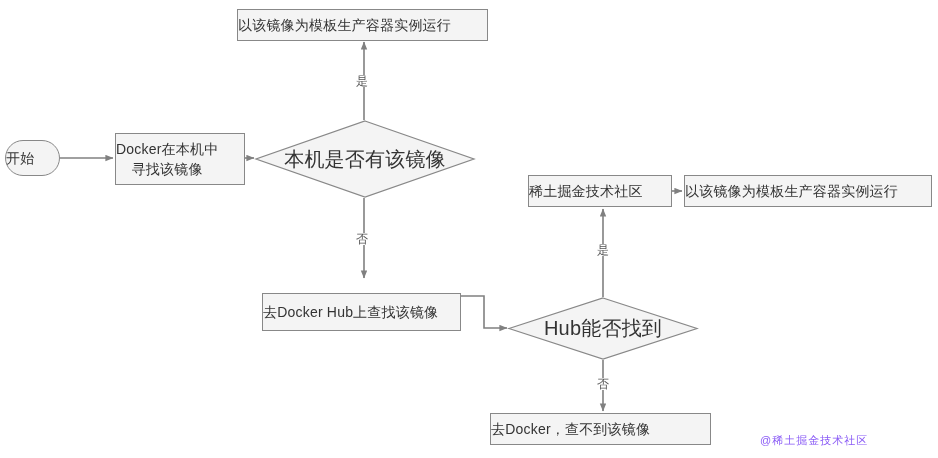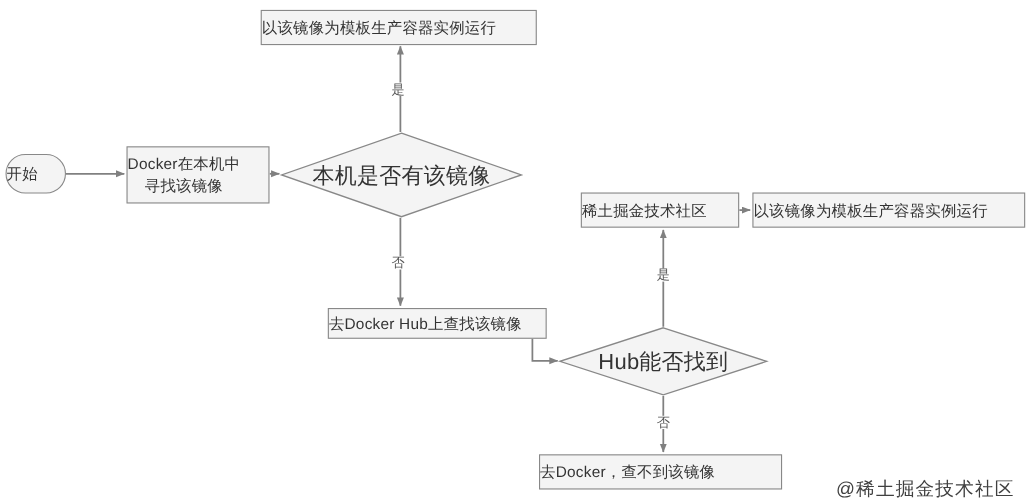--- a/index.html
+++ b/index.html
@@ -74,22 +74,22 @@
   .edge-label {
     position: absolute;
     color: #555555;
     font-size: 12px;
     background: #ffffff;
     padding: 0 2px;
     line-height: 1;
   }
   .watermark {
     position: absolute;
-    color: #404040;
-    font-size: 17px;
+    color: #8b5cf6;
+    font-size: 11px;
     letter-spacing: 1px;
     user-select: none;
     text-align: right;
   }
 </style>
 </head>
 <body>
 
 <div id="canvas">
 
@@ -132,21 +132,21 @@
     <svg width="220" height="78" viewBox="0 0 220 78" xmlns="http://www.w3.org/2000/svg">
       <polygon points="110,1 219,39 110,77 1,39" fill="#f4f4f4" stroke="#888888" stroke-width="1.2"></polygon>
     </svg>
     <div class="dlabel">本机是否有该镜像</div>
   </div>
 
   <div class="node process" style="left:237px; top:9px; width:251px; height:32px;">
     <span>以该镜像为模板生产容器实例运行</span>
   </div>
 
-  <div class="node process" style="left:262px; top:280px; width:199px; height:28px;margin-left:36px;">
+  <div class="node process" style="left:262px; top:293px; width:199px; height:38px;">
     <span>去Docker Hub上查找该镜像</span>
   </div>
 
   <div class="decision" style="left:508px; top:297px; width:190px; height:63px;text-decoration:underline;">
     <svg width="190" height="63" viewBox="0 0 190 63" xmlns="http://www.w3.org/2000/svg">
       <polygon points="95,1 189,31.5 95,62 1,31.5" fill="#f4f4f4" stroke="#888888" stroke-width="1.2"></polygon>
     </svg>
     <div class="dlabel">Hub能否找到</div>
   </div>
 

